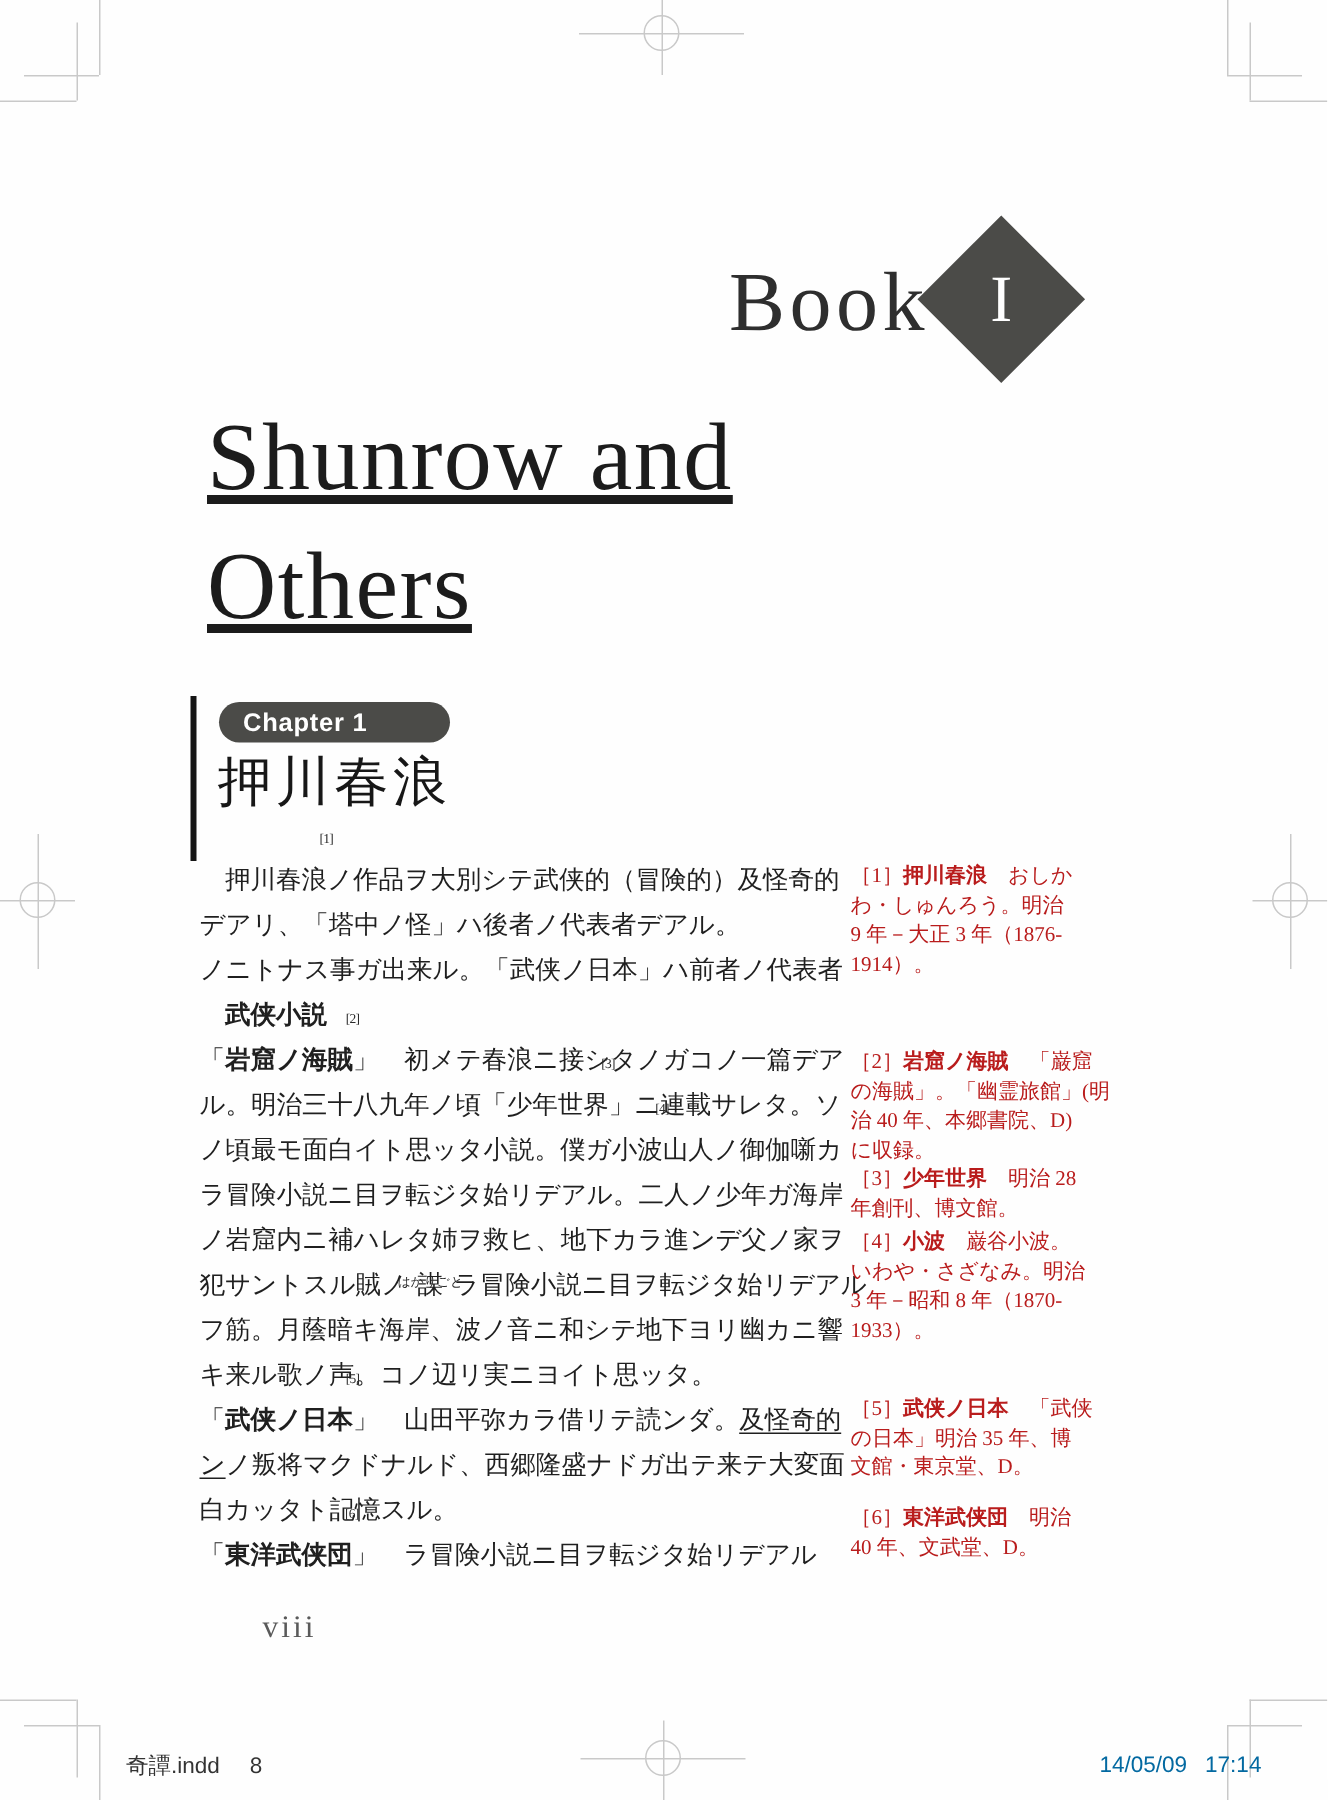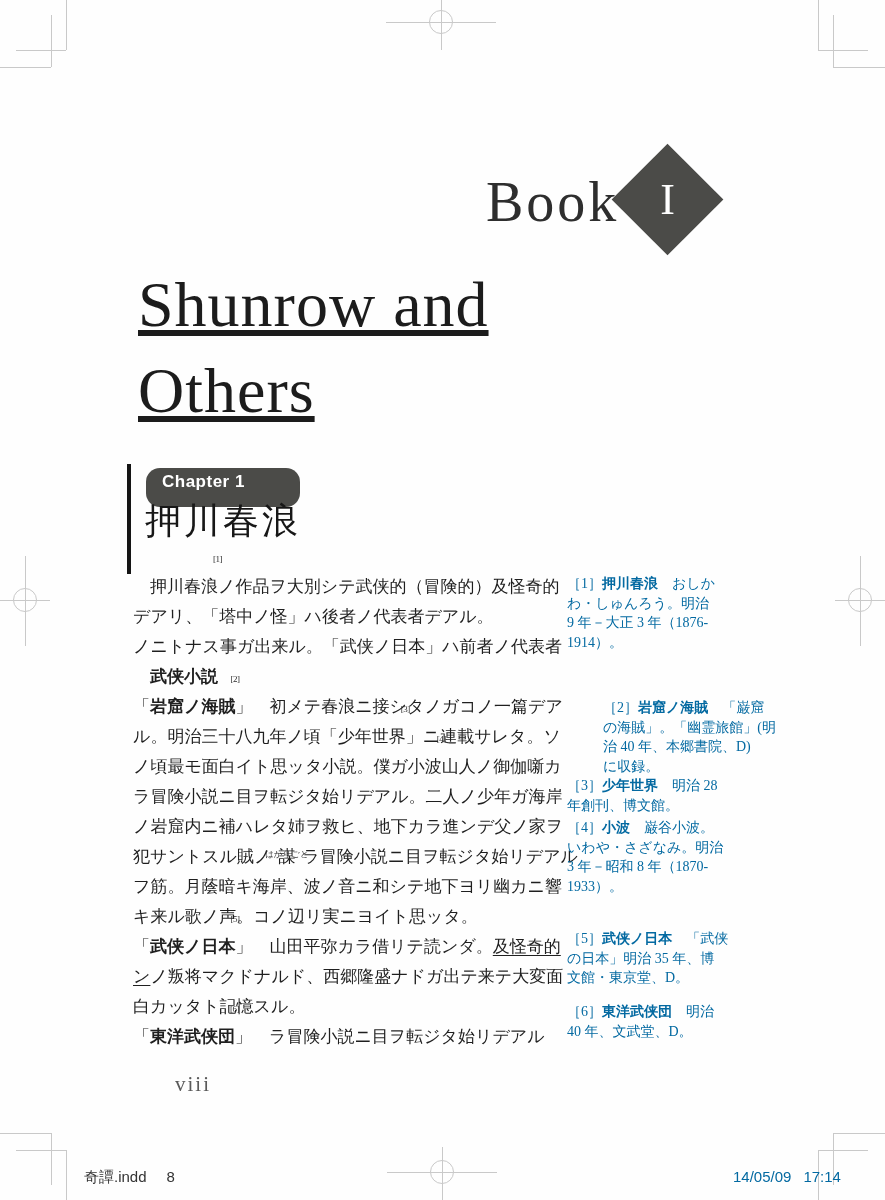--- a/index.html
+++ b/index.html
@@ -19,42 +19,42 @@
   .diamond-numeral{position:absolute;left:628px;top:160px;width:79px;height:79px;
                    display:flex;align-items:center;justify-content:center;
                    color:#ffffff;font-size:44px;font-family:"Liberation Serif",serif;}
 
   
   .main-title{position:absolute;left:138px;top:262px;font-size:64px;line-height:86px;
               letter-spacing:1px;color:#1c1c1c;font-weight:400;text-decoration:underline;}
 
   
   .chapter-bar{position:absolute;left:127px;top:464px;width:4px;height:110px;background:#151515;}
-  .chapter-badge{position:absolute;left:146px;top:468px;width:154px;height:39px;box-sizing:border-box;
+  .chapter-badge{position:absolute;left:146px;top:468px;width:154px;height:27px;box-sizing:border-box;
                  background:#4b4b48;border-radius:14px;color:#ffffff;
                  font-family:"Liberation Sans",sans-serif;font-size:17px;font-weight:600;
                  line-height:27px;padding-left:16px;letter-spacing:0.5px;}
   .chapter-title{position:absolute;left:145px;top:497px;font-size:36px;letter-spacing:3px;
                  color:#171717;font-family:"Liberation Sans","DejaVu Sans",sans-serif;font-weight:500;}
 
   
   #body-lines{position:absolute;left:133px;top:572px;width:430px;}
   .bline{height:30px;line-height:30px;font-size:17px;white-space:pre;color:#1f1f1f;}
   .em{font-family:"Liberation Sans","DejaVu Sans",sans-serif;font-weight:700;}
   .ul{text-decoration:underline;text-underline-offset:3px;}
   .fnref{position:relative;display:inline-block;width:0;height:1em;vertical-align:baseline;}
   .fntxt{position:absolute;left:0;bottom:100%;margin-bottom:1px;transform:translateX(-55%);
          font-size:9px;letter-spacing:-0.5px;white-space:nowrap;color:#2a2a2a;
          font-family:"Liberation Serif",serif;}
   .rb{position:relative;margin:0 7px;}
   .rt{position:absolute;left:50%;top:-8px;transform:translateX(-50%);font-size:8.5px;
       white-space:nowrap;color:#2a2a2a;}
 
   
-  .note{position:absolute;left:567px;width:238px;font-size:14px;line-height:19.5px;color:#0369a1;}
+  .note{position:absolute;left:567px;width:238px;font-size:14px;line-height:19.5px;color:#b91c1c;}
   .note-term{font-family:"Liberation Sans","DejaVu Sans",sans-serif;font-weight:600;}
 
   
   .folio{position:absolute;left:127px;top:1072px;font-size:21px;letter-spacing:2px;color:#5a5a5a;margin-left:48px;}
   .footer-left{position:absolute;left:84px;top:1168px;font-family:"Liberation Sans",sans-serif;
                font-size:15px;color:#333333;}
   .footer-left .gap{display:inline-block;width:20px;}
   .footer-right{position:absolute;left:733px;top:1168px;font-family:"Liberation Sans",sans-serif;
                 font-size:15px;color:#0369a1;}
   .footer-right .gap{display:inline-block;width:12px;}
@@ -127,21 +127,21 @@
       <div class="bline"><span>フ筋。月蔭暗キ海岸、波ノ音ニ和シテ地下ヨリ幽カニ響</span></div>
       <div class="bline"><span>キ来ル歌ノ声。コノ辺リ実ニヨイト思ッタ。</span></div>
       <div class="bline"><span>「</span><span class="em">武侠ノ日本</span><span class="fnref"><span class="fntxt">[5]</span></span><span>」　山田平弥カラ借リテ読ンダ。</span><span class="ul">及怪奇的</span></div>
       <div class="bline"><span class="ul">ン</span><span>ノ叛将マクドナルド、西郷隆盛ナドガ出テ来テ大変面</span></div>
       <div class="bline"><span>白カッタト記憶スル。</span></div>
       <div class="bline"><span>「</span><span class="em">東洋武侠団</span><span class="fnref"><span class="fntxt">[6]</span></span><span>」　ラ冒険小説ニ目ヲ転ジタ始リデアル</span></div>
     </div>
 
   <div id="notes">
       <div class="note" style="top: 574px;"><span>［1］</span><span class="note-term">押川春浪</span>　おしか<br>わ・しゅんろう。明治<br>9 年－大正 3 年（1876-<br>1914）。</div>
-      <div class="note" style="top: 698px; margin-left: 36px;"><span>［2］</span><span class="note-term">岩窟ノ海賊</span>　「巌窟<br>の海賊」。「幽霊旅館」(明<br>治 40 年、本郷書院、D)<br>に収録。</div>
+      <div class="note" style="top: 698px;"><span>［2］</span><span class="note-term">岩窟ノ海賊</span>　「巌窟<br>の海賊」。「幽霊旅館」(明<br>治 40 年、本郷書院、D)<br>に収録。</div>
       <div class="note" style="top: 776px;"><span>［3］</span><span class="note-term">少年世界</span>　明治 28<br>年創刊、博文館。</div>
       <div class="note" style="top: 818px;"><span>［4］</span><span class="note-term">小波</span>　巌谷小波。<br>いわや・さざなみ。明治<br>3 年－昭和 8 年（1870-<br>1933）。</div>
       <div class="note" style="top: 929px;"><span>［5］</span><span class="note-term">武侠ノ日本</span>　「武侠<br>の日本」明治 35 年、博<br>文館・東京堂、D。</div>
       <div class="note" style="top: 1002px;"><span>［6］</span><span class="note-term">東洋武侠団</span>　明治<br>40 年、文武堂、D。</div>
     </div>
 
   <div class="folio">viii</div>
   <div class="footer-left">
     <span>奇譚.indd</span><span class="gap"></span><span>8</span>
   </div>

